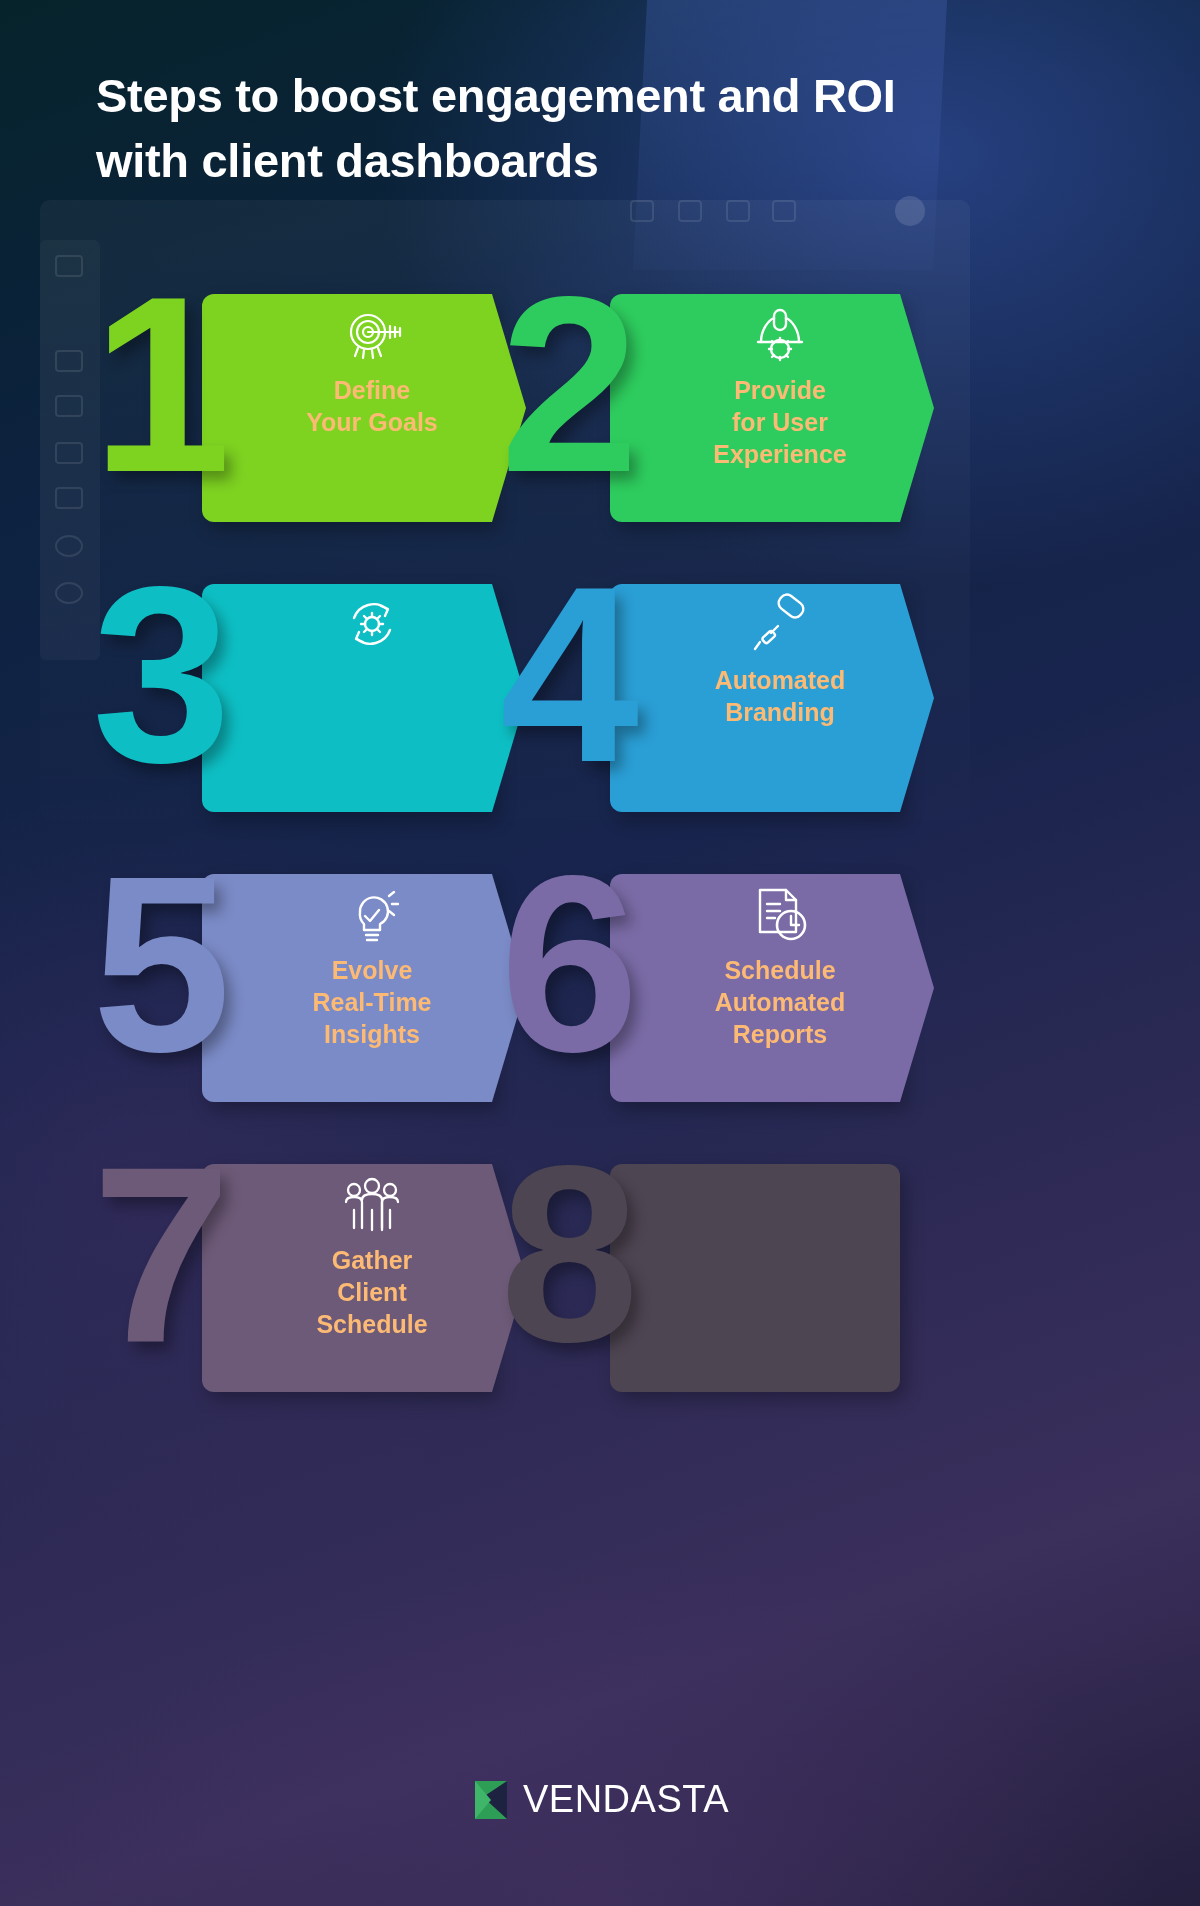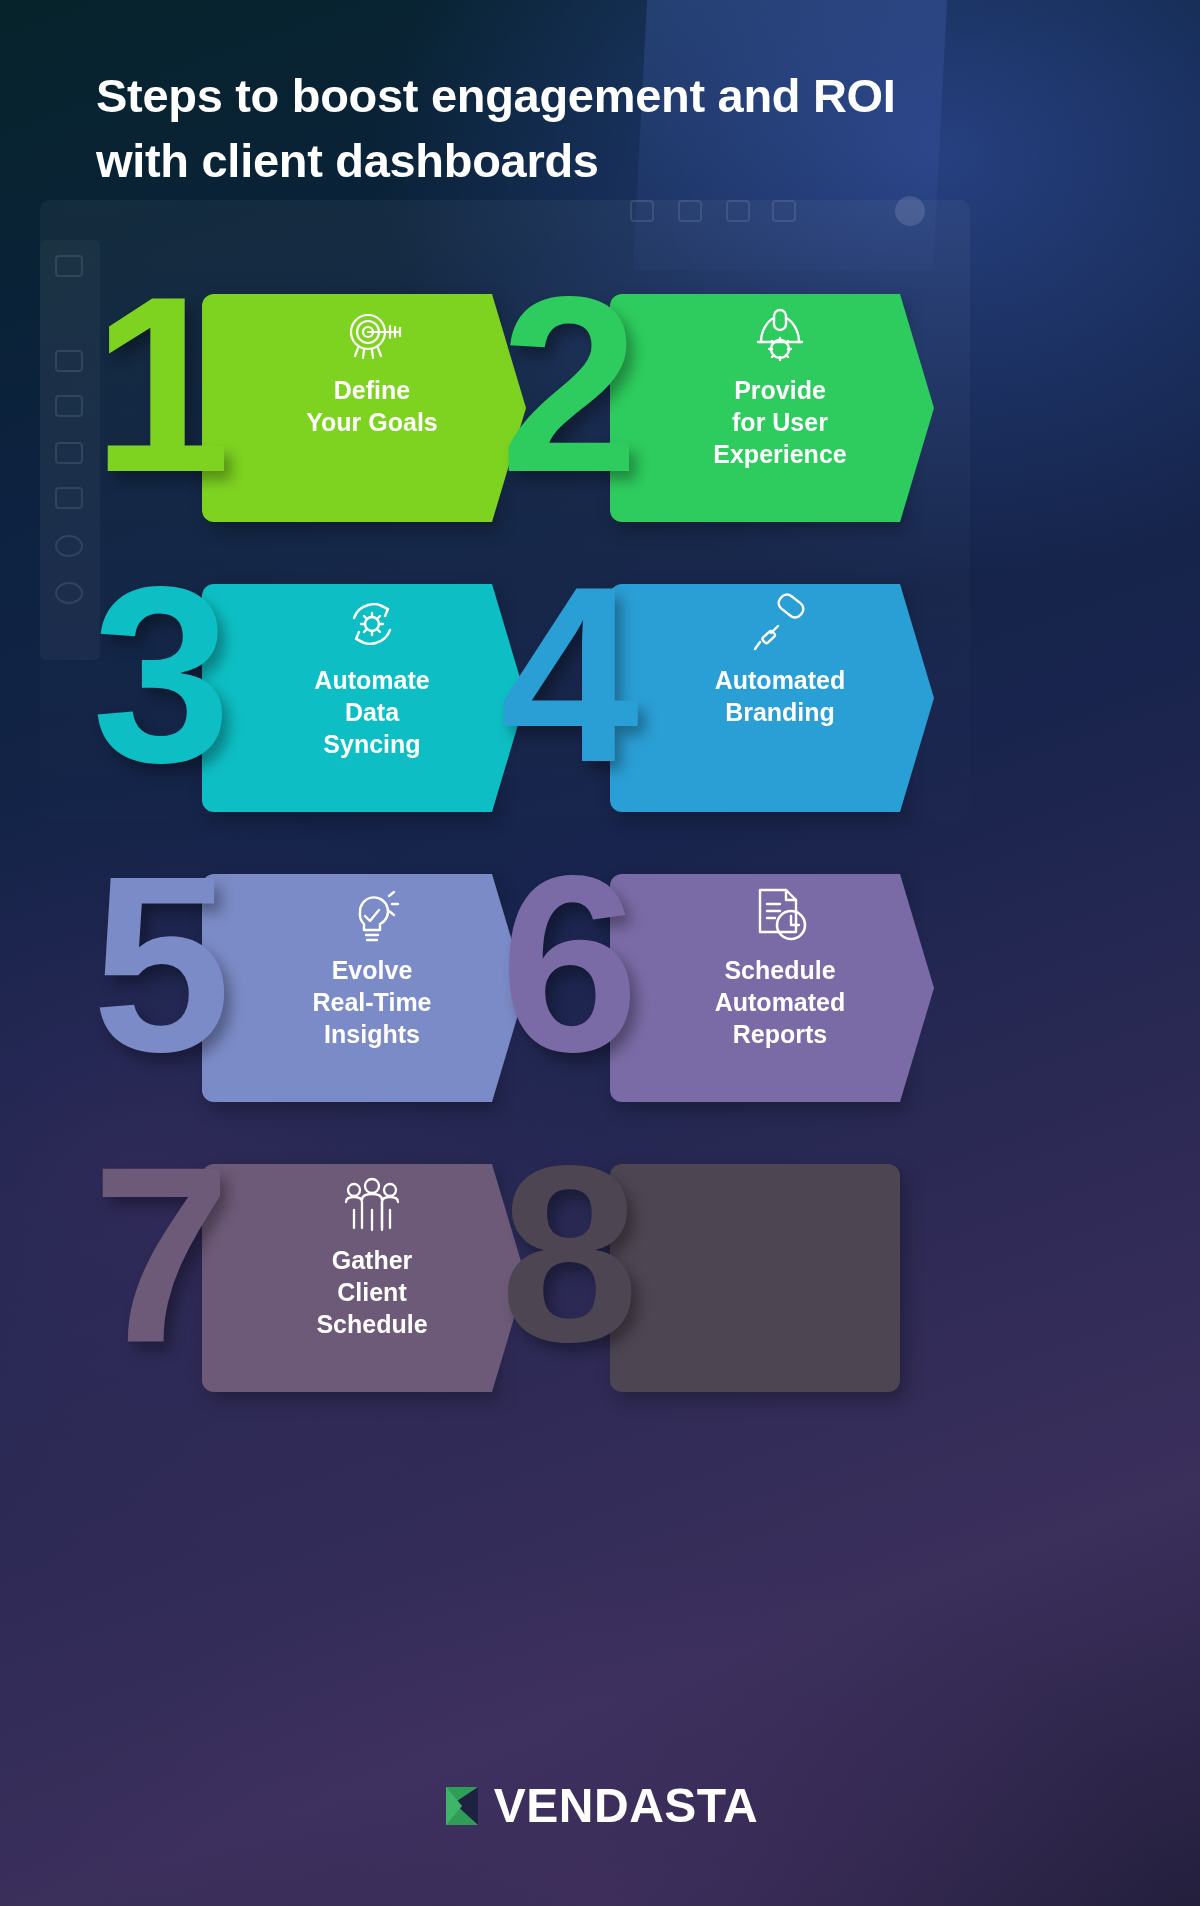--- a/index.html
+++ b/index.html
@@ -87,32 +87,32 @@
 
   
   .content {
     position:absolute; left:150px; top:30px; width:260px; height:215px;
     display:flex; flex-direction:column; align-items:center; justify-content:flex-start;
     z-index:4; pointer-events:none;
   }
   .content .ico { width:64px; height:64px; margin-bottom:8px; }
   .content .ico svg { width:100%; height:100%; display:block; }
   .label {
-    color:#ffffff; font-size:25px; font-weight:bold; line-height:1.28;
+    color:#fdba74; font-size:25px; font-weight:bold; line-height:1.28;
     text-align:center; white-space:pre-line;
   }
 
   
   #logo {
     position:absolute; left:0; top:1778px; width:1200px;
     display:flex; align-items:center; justify-content:center; gap:12px;
   }
   #logo .mark { width:40px; height:42px; }
   #logo .word {
-    color:#ffffff; font-size:48px; font-weight:700; letter-spacing:0.5px;
+    color:#ffffff; font-size:38px; font-weight:400; letter-spacing:0.5px;
   }
 </style>
 </head>
 <body>
 
 <div id="bg"></div>
 <div id="bg-panel"></div>
 <div id="bg-dash"></div>
 <div id="bg-sidebar"></div>
 <div class="bg-ico" style="top:255px"></div>
@@ -184,23 +184,20 @@
           <div class="ico">
             <svg viewBox="0 0 64 64" fill="none" stroke="#fff" stroke-width="2.4" stroke-linecap="round" stroke-linejoin="round">
     <path d="M14 26 A21 21 0 0 1 47 17"></path>
               <path d="M41 14 L48 17 L45 24"></path>
     <path d="M50 38 A21 21 0 0 1 17 47"></path>
               <path d="M23 50 L16 47 L19 40"></path>
     <circle cx="32" cy="32" r="7"></circle>
     <path d="M32 21 L32 25 M32 39 L32 43 M21 32 L25 32 M39 32 L43 32 M24 24 L27 27 M37 37 L40 40 M24 40 L27 37 M37 27 L40 24"></path>
   </svg>
           </div>
-          <div class="label">Automate
-Data
-Syncing</div>
         </div>
       </div>
       <div class="step right">
         <div class="card" style="background: rgb(42, 159, 214); color: rgb(42, 159, 214);">
           <i class="tip"></i>
         </div>
         <div class="num" style="color: rgb(42, 159, 214);">4</div>
         <div class="content">
           <div class="ico">
             <svg viewBox="0 0 64 64" fill="none" stroke="#fff" stroke-width="2.4" stroke-linecap="round" stroke-linejoin="round">

